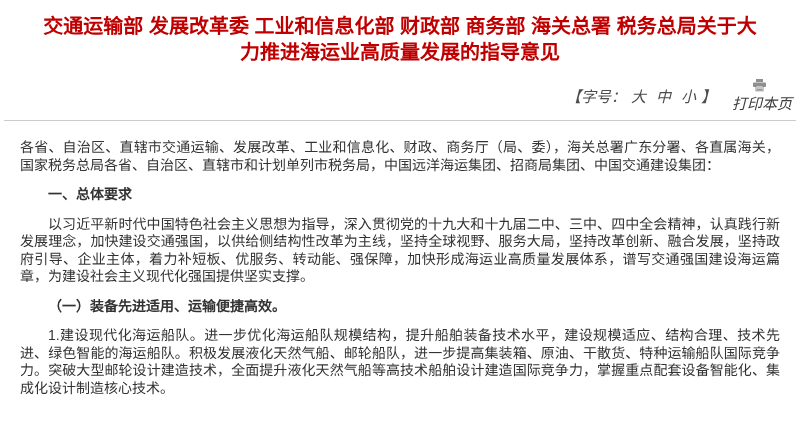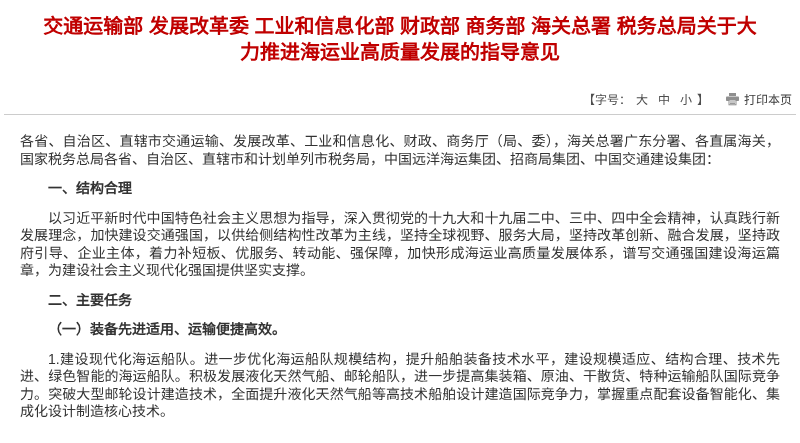--- a/index.html
+++ b/index.html
@@ -5,50 +5,52 @@
   * { box-sizing: border-box; margin: 0; padding: 0; }
   html, body { background: #ffffff; }
   body {
     width: 800px; height: 443px;
     margin: 0 auto;
     overflow: hidden;
     font-family: "Liberation Sans", "DejaVu Sans", sans-serif;
   }
   .doc-title {
     width: 722px;
-    margin: 13px auto 16px auto;
+    margin: 13px auto 4px auto;
     text-align: center;
     color: #c00000;
     font-size: 20px;
     line-height: 26px;
     font-weight: 700;
   }
   .toolbar {
     display: flex;
     justify-content: flex-end;
     align-items: center;
     padding: 9px 8px 7px 0;
-    font-size: 12px;
+    font-size: 15px;
     color: #4d4d4d;
     white-space: nowrap;
+    font-style: italic;
   }
   .font-size-control { display: inline-flex; align-items: center; }
   .fs-link {
     color: #4d4d4d;
     text-decoration: none;
     margin: 0 5px;
     cursor: pointer;
   }
   .print-button {
     display: inline-flex;
     align-items: center;
     margin-left: 16px;
     color: #3d3d3d;
     text-decoration: none;
     cursor: pointer;
+    flex-direction: column;
   }
   .print-button svg { margin-right: 4px; display: block; }
   .divider {
     border: none;
     border-top: 1px solid #cccccc;
     margin: 0 4px;
   }
   .content {
     padding: 6px 8px 0 8px;
     font-size: 14px;
@@ -84,19 +86,18 @@
       </svg>
     </span>
     <span>打印本页</span>
   </a>
 </div>
 
 <hr class="divider">
 
 <div class="content">
   <p class="para">各省、自治区、直辖市交通运输、发展改革、工业和信息化、财政、商务厅（局、委），海关总署广东分署、各直属海关，国家税务总局各省、自治区、直辖市和计划单列市税务局，中国远洋海运集团、招商局集团、中国交通建设集团：</p>
-  <p class="para heading">一、结构合理</p>
+  <p class="para heading">一、总体要求</p>
   <p class="para indent">以习近平新时代中国特色社会主义思想为指导，深入贯彻党的十九大和十九届二中、三中、四中全会精神，认真践行新发展理念，加快建设交通强国，以供给侧结构性改革为主线，坚持全球视野、服务大局，坚持改革创新、融合发展，坚持政府引导、企业主体，着力补短板、优服务、转动能、强保障，加快形成海运业高质量发展体系，谱写交通强国建设海运篇章，为建设社会主义现代化强国提供坚实支撑。</p>
-  <p class="para heading">二、主要任务</p>
   <p class="para heading">（一）装备先进适用、运输便捷高效。</p>
   <p class="para indent">1.建设现代化海运船队。进一步优化海运船队规模结构，提升船舶装备技术水平，建设规模适应、结构合理、技术先进、绿色智能的海运船队。积极发展液化天然气船、邮轮船队，进一步提高集装箱、原油、干散货、特种运输船队国际竞争力。突破大型邮轮设计建造技术，全面提升液化天然气船等高技术船舶设计建造国际竞争力，掌握重点配套设备智能化、集成化设计制造核心技术。</p>
 
 </div>
 
 </body></html>

